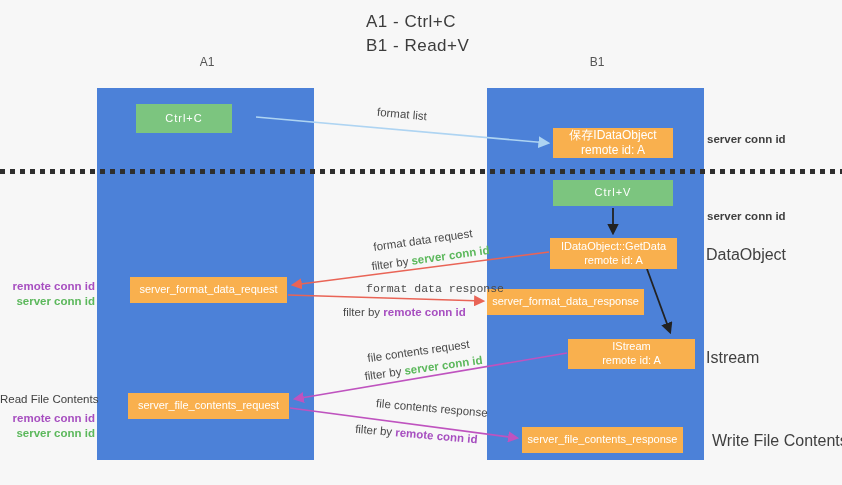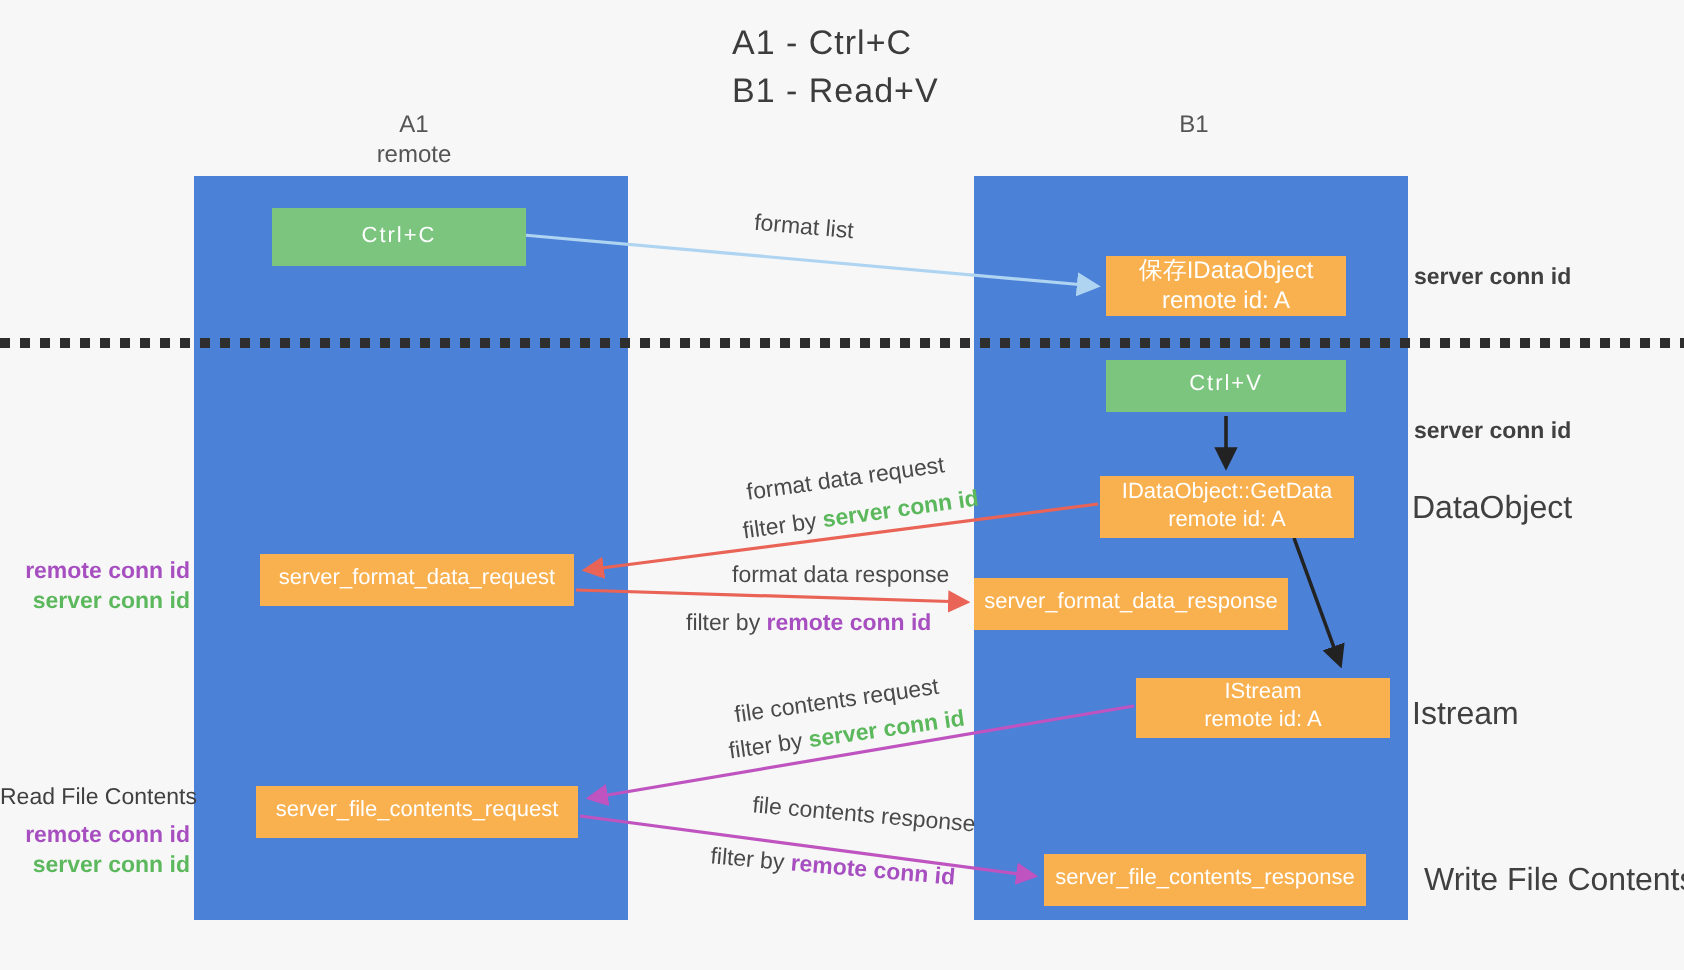--- a/index.html
+++ b/index.html
@@ -39,21 +39,20 @@
 </style>
 </head>
 <body>
 
 <div class="canvas">
 
   <div class="abs title"><span>A1 - Ctrl+C</span><br><span>B1 - Read+V</span></div>
 
   <div class="abs col-header" style="left:147px;">
     <div>A1</div>
-    <div>remote</div>
   </div>
   <div class="abs col-header" style="left:537px;">
     <div>B1</div>
   </div>
 
   <div class="abs col" style="left:97px;"></div>
   <div class="abs col" style="left:487px;"></div>
 
   <svg class="overlay" width="842" height="485" viewBox="0 0 842 485">
     <defs>
@@ -74,21 +73,21 @@
     <line x1="613" y1="208" x2="613" y2="233" stroke="#222222" stroke-width="1.8" marker-end="url(#m-black)"></line>
     <line x1="647" y1="269" x2="670" y2="332" stroke="#222222" stroke-width="1.8" marker-end="url(#m-black)"></line>
     <line x1="549" y1="252" x2="293" y2="285" stroke="#e96456" stroke-width="1.6" marker-end="url(#m-red)"></line>
     <line x1="288" y1="295" x2="483" y2="301" stroke="#e96456" stroke-width="1.6" marker-end="url(#m-red)"></line>
     <line x1="567" y1="353" x2="295" y2="399" stroke="#bf53bf" stroke-width="1.6" marker-end="url(#m-mag)"></line>
     <line x1="290" y1="408" x2="517" y2="438" stroke="#bf53bf" stroke-width="1.6" marker-end="url(#m-mag)"></line>
   </svg>
 
   <div class="abs dotted"></div>
 
-  <div class="abs node green" style="left:136px;top:104px;width:127px;height:29px;">
+  <div class="abs node green" style="left:136px;top:104px;width:96px;height:29px;">
     <span>Ctrl+C</span>
   </div>
 
   <div class="abs node orange" style="left:553px;top:128px;width:120px;height:30px;font-size:12px;">
     <span>保存IDataObject</span>
     <span>remote id: A</span>
   </div>
 
   <div class="abs node green" style="left:553px;top:180px;width:120px;height:26px;">
     <span>Ctrl+V</span>
@@ -118,21 +117,21 @@
 
   <div class="abs node orange" style="left:522px;top:427px;width:161px;height:26px;">
     <span>server_file_contents_response</span>
   </div>
 
   <div class="abs edge-label tilt-dn" style="left:377px;top:108px;">format list</div>
 
   <div class="abs edge-label tilt-up" style="left:373px;top:234px;">format data request</div>
   <div class="abs edge-label tilt-up" style="left:371px;top:252px;"><span>filter by</span> <span class="green-t">server conn id</span></div>
 
-  <div class="abs edge-label" style="left:366px;top:282px;">format data response</div>
+  <div class="abs edge-label" style="left:366px;top:282px;font-family:Liberation Mono, monospace;">format data response</div>
   <div class="abs edge-label" style="left:343px;top:306px;"><span>filter by</span> <span class="purple-t">remote conn id</span></div>
 
   <div class="abs edge-label tilt-up" style="left:367px;top:345px;">file contents request</div>
   <div class="abs edge-label tilt-up" style="left:364px;top:362px;"><span>filter by</span> <span class="green-t">server conn id</span></div>
 
   <div class="abs edge-label tilt-dn" style="left:376px;top:402px;">file contents response</div>
   <div class="abs edge-label tilt-dn" style="left:355px;top:428px;"><span>filter by</span> <span class="purple-t">remote conn id</span></div>
 
   <div class="abs side-note green-t" style="left:707px;top:133px;font-size:11.5px;">server conn id</div>
   <div class="abs side-note green-t" style="left:707px;top:210px;font-size:11.5px;">server conn id</div>

